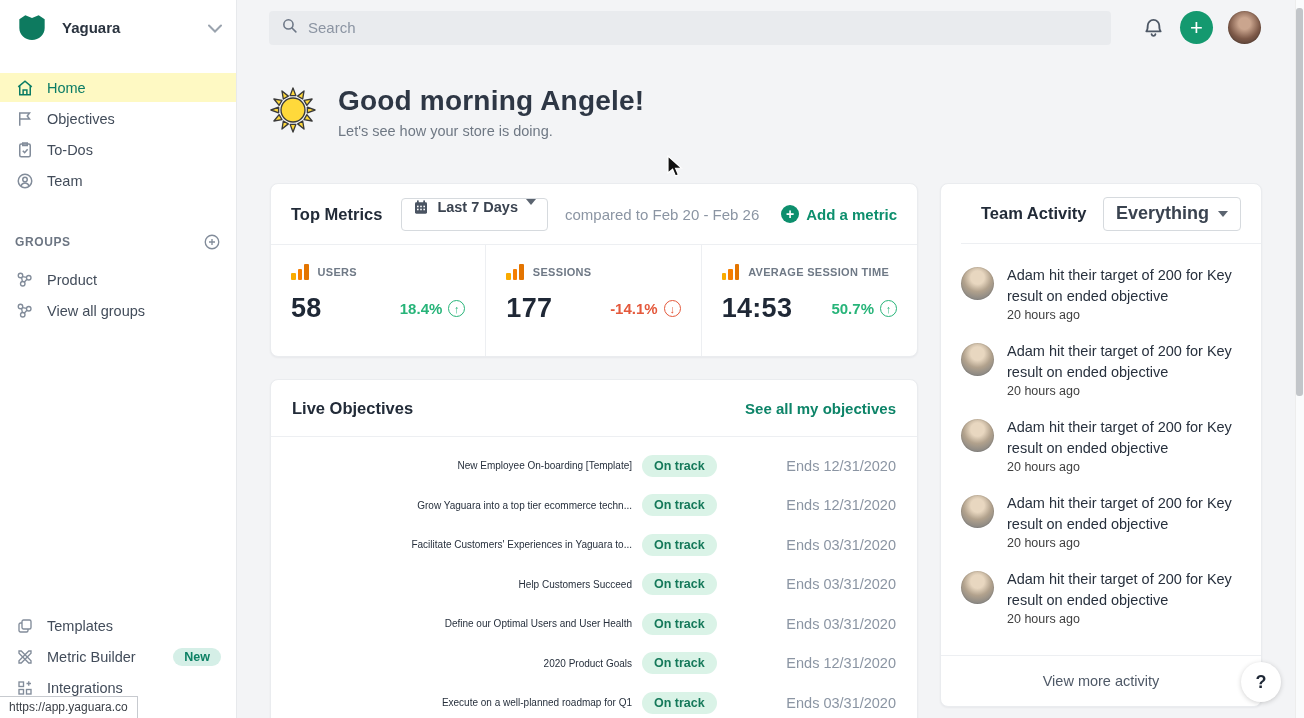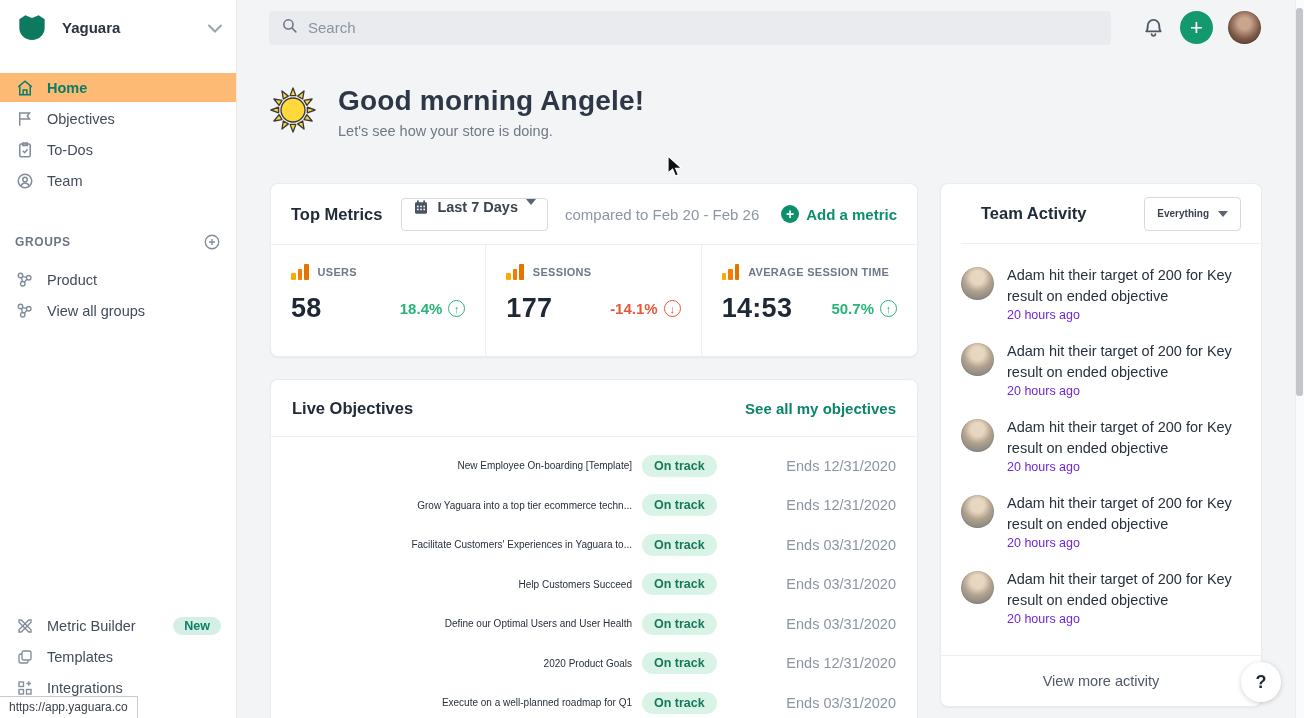--- a/index.html
+++ b/index.html
@@ -19,21 +19,21 @@
   .logo-row { display:flex; align-items:center; height:55px; padding:0 14px; cursor:pointer; }
   .logo-mark { width:36px; height:36px; display:flex; align-items:center; justify-content:center; }
   .logo-name { margin-left:12px; font-size:15px; font-weight:700; color:#2a333f; flex:1; }
   .nav { margin-top:16px; }
   .nav-item {
     display:flex; align-items:center; height:29px; padding:0 15px;
     font-size:14.5px; color:#424c5a; cursor:pointer; margin:2px 0;
   }
   .nav-item .ic { width:19px; height:19px; margin-right:13px; display:flex; align-items:center; justify-content:center; }
   .nav-item svg { stroke:#828c9a; }
-  .nav-item.active { background:#fdba74; color:#0b7c65; font-weight:700; }
+  .nav-item.active { background:#fef9c3; color:#0b7c65; font-weight:400; }
   .nav-item.active svg { stroke:#0b7c65; }
   .groups-header {
     display:flex; align-items:center; margin-top:36px; padding:0 15px;
     font-size:12px; font-weight:700; letter-spacing:.6px; color:#6d7683;
   }
   .groups-header .plus-outline { margin-left:auto; cursor:pointer; display:flex; }
   .groups { margin-top:12px; }
   .sidebar-footer { margin-top:auto; padding-bottom:14px; }
   .badge-new {
     margin-left:auto; background:#d5efe7; color:#0d8165;
@@ -128,31 +128,31 @@
     background:#daf3e7; color:#15795a; font-size:12.5px; font-weight:700;
     padding:4px 12px; border-radius:13px; margin-left:10px; white-space:nowrap;
   }
   .lo-ends { margin-left:auto; font-size:14.5px; color:#8b95a3; }
   
   .ta-card { height:524px; display:flex; flex-direction:column; }
   .ta-header { display:flex; align-items:center; height:60px; padding:0 20px; border-bottom:1px solid #edeff2;margin-left:20px; }
   .filter-btn {
     margin-left:auto; display:flex; align-items:center; gap:9px;
     border:1px solid #d6dade; border-radius:4px; height:34px; padding:0 12px;
-    font-size:10px; font-weight:700; color:#3a4350; cursor:pointer; background:#fff;
+    font-size:18px; font-weight:700; color:#3a4350; cursor:pointer; background:#fff;
   }
   .ta-list { flex:1; padding-top:12px; overflow:hidden; }
   .ta-item { display:flex; padding:9px 20px 10px; }
   .ta-avatar {
     width:33px; height:33px; border-radius:50%; flex-shrink:0; margin-right:13px; margin-top:2px;
     background:radial-gradient(circle at 50% 32%, #e8d7c0 24%, #b2a28d 50%, #6d747c 100%);
     box-shadow:inset 0 0 0 1px rgba(0,0,0,.06);
   }
   .ta-text { font-size:14.5px; line-height:20.5px; color:#27303d; width:236px; }
-  .ta-time { margin-top:2px; font-size:12.5px; color:#6d28d9; }
+  .ta-time { margin-top:2px; font-size:12.5px; color:#404040; }
   .ta-footer {
     border-top:1px solid #edeff2; height:51px; display:flex; align-items:center;
     justify-content:center; font-size:14.5px; color:#4f5967; cursor:pointer;
   }
   
   .help-btn {
     position:absolute; left:1241px; top:662px; width:40px; height:40px; border-radius:50%;
     background:#fff; box-shadow:0 1px 5px rgba(0,0,0,.18); display:flex; align-items:center;
     justify-content:center; font-size:18px; font-weight:700; color:#1f2836; cursor:pointer; z-index:40;
   }
@@ -252,35 +252,35 @@
           </svg>
       </span>
       <span>View all groups</span>
     </div>
   </div>
 
   <div class="sidebar-footer">
     <div class="nav-item">
       <span class="ic">
         <svg width="18" height="18" viewBox="0 0 24 24" fill="none" stroke-width="1.8">
+            <rect x="8" y="4" width="12" height="12" rx="2"></rect>
+            <path d="M16 16 V18 C16 19.1 15.1 20 14 20 H6 C4.9 20 4 19.1 4 18 V10 C4 8.9 4.9 8 6 8 H8"></path>
+          </svg>
+      </span>
+      <span>Templates</span>
+    </div>
+    <div class="nav-item">
+      <span class="ic">
+        <svg width="18" height="18" viewBox="0 0 24 24" fill="none" stroke-width="1.8">
             <path d="M4 4 L7 4 L20 17 L20 20 L17 20 L4 7 Z"></path>
             <path d="M20 4 L20 7 L7 20 L4 20 L4 17 L17 4 Z"></path>
           </svg>
       </span>
       <span>Metric Builder</span>
       <span class="badge-new">New</span>
-    </div>
-    <div class="nav-item">
-      <span class="ic">
-        <svg width="18" height="18" viewBox="0 0 24 24" fill="none" stroke-width="1.8">
-            <rect x="8" y="4" width="12" height="12" rx="2"></rect>
-            <path d="M16 16 V18 C16 19.1 15.1 20 14 20 H6 C4.9 20 4 19.1 4 18 V10 C4 8.9 4.9 8 6 8 H8"></path>
-          </svg>
-      </span>
-      <span>Templates</span>
     </div>
     <div class="nav-item">
       <span class="ic">
         <svg width="18" height="18" viewBox="0 0 24 24" fill="none" stroke-width="1.8">
             <rect x="4" y="4" width="6" height="6"></rect>
             <rect x="4" y="14" width="6" height="6"></rect>
             <rect x="14" y="14" width="6" height="6"></rect>
             <path d="M17 3 V9 M14 6 H20"></path>
           </svg>
       </span>

